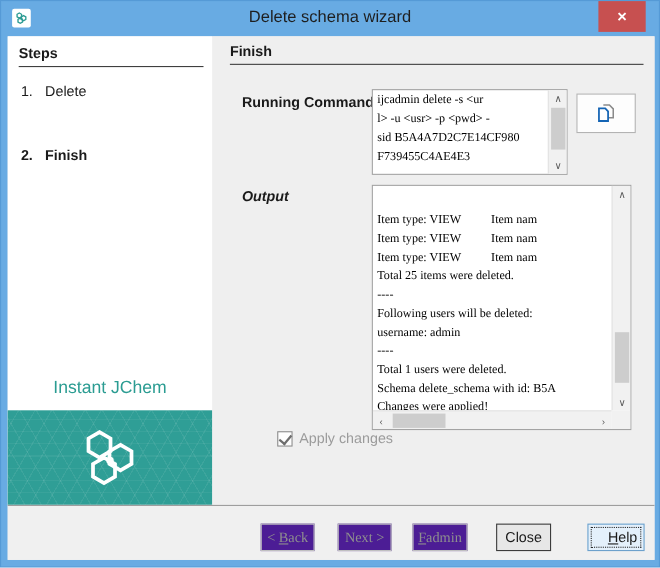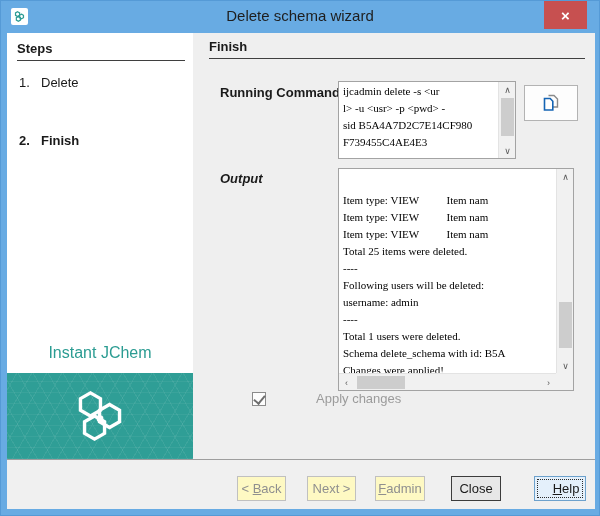--- a/index.html
+++ b/index.html
@@ -48,30 +48,30 @@
   .sb-arrow{ position:absolute; width:17px; height:15px; color:#5a5a5a; font-size:9px; display:flex; align-items:center; justify-content:center; cursor:pointer; }
   .sb-arrow.up{ top:0; left:0; } .sb-arrow.down{ bottom:0; left:0; }
   .sb-arrow.left{ left:0; top:0; height:17px; width:15px; } .sb-arrow.right{ right:0; top:0; height:17px; width:15px; }
   .sb-thumb-v{ position:absolute; left:2px; width:13px; background:#cdcdcd; cursor:pointer; }
   .sb-thumb-h{ position:absolute; top:2px; height:13px; background:#cdcdcd; cursor:pointer; }
   .sb-corner{ position:absolute; right:0; bottom:0; width:17px; height:17px; background:#f1f1f1; }
 
   .copy-btn{ position:absolute; left:331px; top:52px; width:54px; height:36px; background:#fdfdfd; border:1px solid #b3b3b3; display:flex; align-items:center; justify-content:center; cursor:pointer; }
 
   
-  .checkbox-row{ position:absolute; left:59px; top:358px; display:flex; align-items:center;gap:44px; }
+  .checkbox-row{ position:absolute; left:59px; top:358px; display:flex; align-items:center; }
   .checkbox{ width:14px; height:14px; background:#fdfdfd; border:1px solid #8b8b8b; position:relative; }
   .checkbox.checked::after{ content:""; position:absolute; left:3px; top:0px; width:5px; height:9px; border:solid #6d6d6d; border-width:0 2px 2px 0; transform:rotate(40deg); }
   .checkbox-label{ margin-left:6px; font-size:13px; color:#9b9b9b; }
 
   
   .footer{ position:absolute; left:0; top:426px; width:588px; height:50px; background:#f0f0f0; border-top:1px solid #9e9e9e; }
   .btn{ position:absolute; top:16px; height:25px; background:#e7e7e7; border:1px solid #a9a9a9; font-size:13px; color:#1a1a1a; display:flex; align-items:center; justify-content:center; font-family:"Liberation Sans", sans-serif; cursor:pointer; }
   .btn .key{ text-decoration:underline; }
-  .btn.disabled{ color:#8f8f8f; background:#fef9c3; border-color:#c0c0c0; cursor:default; }
+  .btn.disabled{ color:#8f8f8f; background:#4c1d95; border-color:#c0c0c0; cursor:default;font-family:Liberation Serif, serif; }
   .btn.default{ border-color:#3c3c3c; }
   .btn.focused{ background:#e4f0fb; border-color:#6da1cc; outline:1px dotted #2b2b2b; outline-offset:-4px;padding-left:12px; }
 
   svg{ display:block; }
 </style>
 </head>
 <body>
 
 <div class="window">
 

